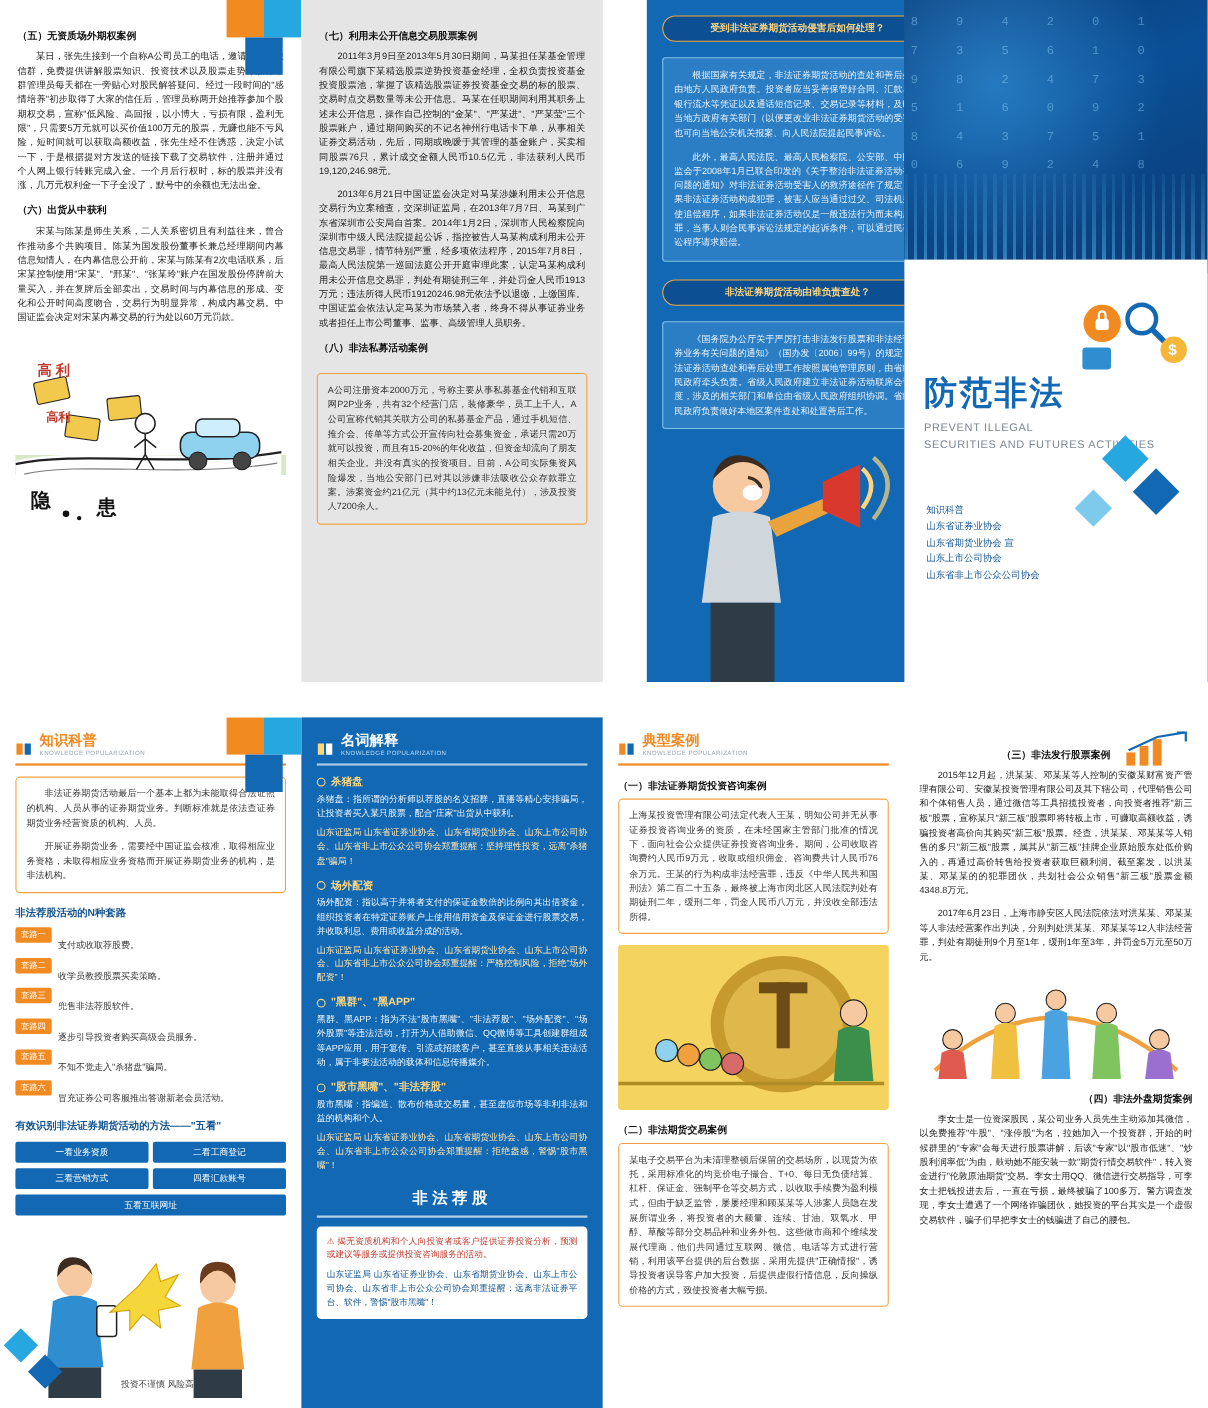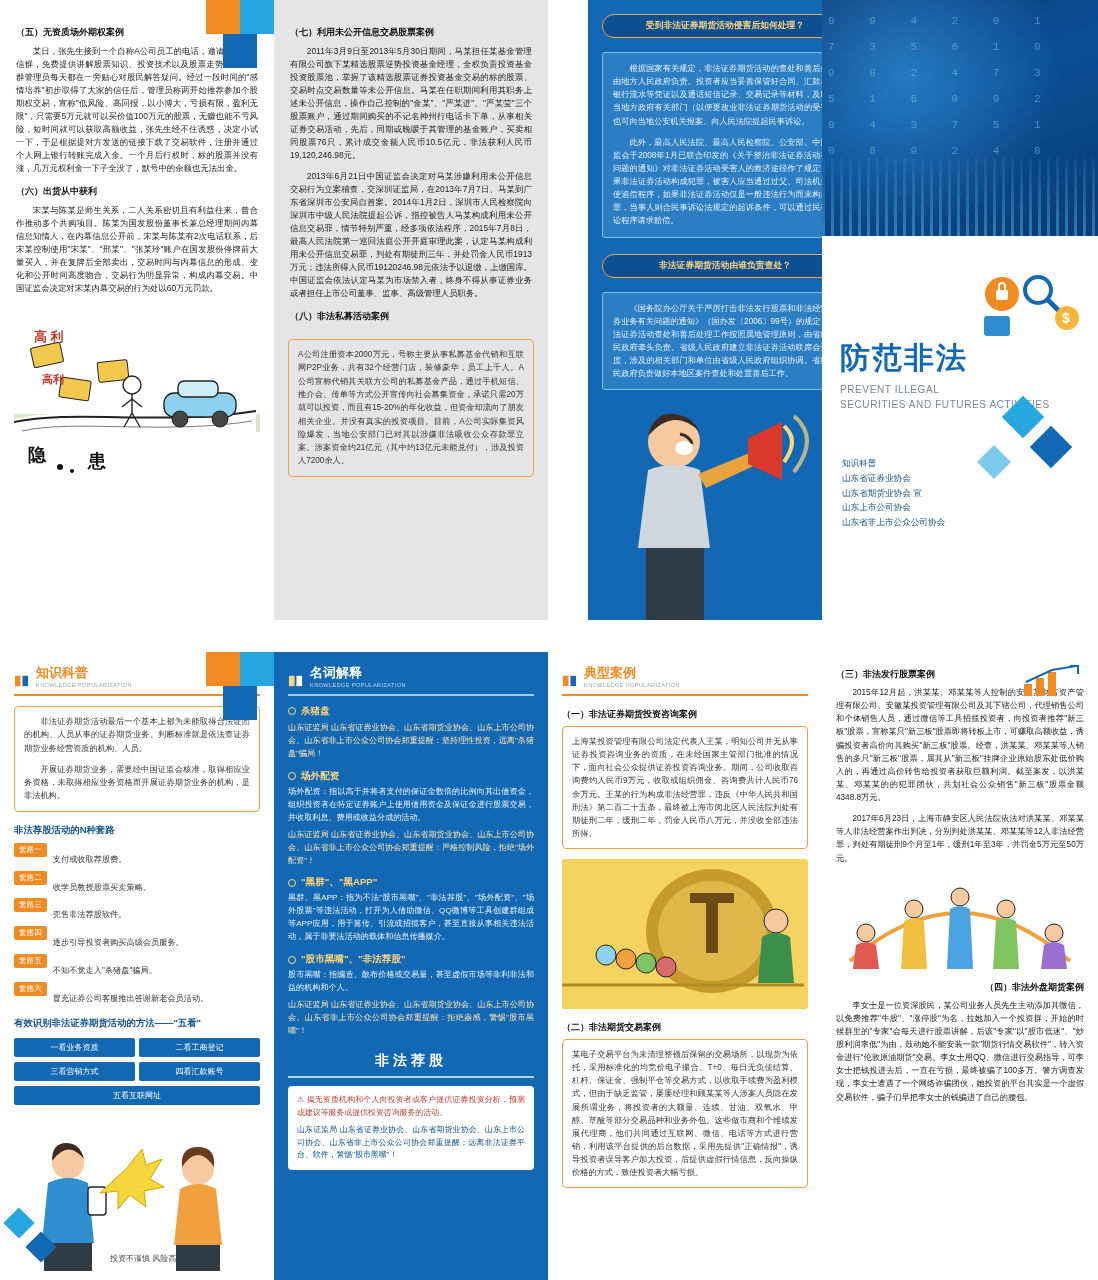--- a/index.html
+++ b/index.html
@@ -339,20 +339,21 @@
         </span>
         <span>
           <div class="tt">名词解释</div>
           <div class="en">KNOWLEDGE POPULARIZATION</div>
         </span>
       </div>
       <div class="rule blue"></div>
 
       <div class="gl-item">
         <div class="t">杀猪盘</div>
+        <div class="d">杀猪盘：指所谓的分析师以荐股的名义招群，直播等精心安排骗局，让投资者买入某只股票，配合"庄家"出货从中获利。</div>
         <div class="warn">山东证监局 山东省证券业协会、山东省期货业协会、山东上市公司协会、山东省非上市公众公司协会郑重提醒：坚持理性投资，远离"杀猪盘"骗局！</div>
       </div>
       <div class="gl-item">
         <div class="t">场外配资</div>
         <div class="d">场外配资：指以高于并将者支付的保证金数倍的比例向其出借资金，组织投资者在特定证券账户上使用借用资金及保证金进行股票交易，并收取利息、费用或收益分成的活动。</div>
         <div class="warn">山东证监局 山东省证券业协会、山东省期货业协会、山东上市公司协会、山东省非上市公众公司协会郑重提醒：严格控制风险，拒绝"场外配资"！</div>
       </div>
       <div class="gl-item">
         <div class="t">"黑群"、"黑APP"</div>
         <div class="d">黑群、黑APP：指为不法"股市黑嘴"、"非法荐股"、"场外配资"、"场外股票"等违法活动，打开为人借助微信、QQ微博等工具创建群组成等APP应用，用于篡传、引流或招揽客户，甚至直接从事相关违法活动，属于非要法活动的载体和信息传播媒介。</div>
@@ -412,21 +413,21 @@
           <path d="M0 126 L242 126" stroke="#b08c25" stroke-width="3"></path>
         </svg>
       </div>
 
       <div class="case-h">（二）非法期货交易案例</div>
       <div class="case-card">某电子交易平台为未清理整顿后保留的交易场所，以现货为依托，采用标准化的均竞价电子撮合、T+0、每日无负债结算、杠杆、保证金、强制平仓等交易方式，以收取手续费为盈利模式，但由于缺乏监管，屡屡经理和顾某某等人涉案人员隐在发展所谓业务，将投资者的大额量、连续、甘油、双氧水、甲醇、草酸等部分交易品种和业务外包。这些做市商和个维续发展代理商，他们共同通过互联网、微信、电话等方式进行营销，利用该平台提供的后台数据，采用先提供"正确情报"，诱导投资者误导客户加大投资，后提供虚假行情信息，反向操纵价格的方式，致使投资者大幅亏损。</div>
     </div>
 
     <div class="panel b4">
       <div style="height:16px;"></div>
-      <div class="case-h" style="margin-top:0;">（三）非法发行股票案例</div>
+      <div class="case-h" style="margin-top:12px;text-align:center;">（三）非法发行股票案例</div>
       <div style="position:absolute;right:16px;top:12px;width:60px;height:34px;">
         <svg viewBox="0 0 60 34" width="60" height="34">
             <rect x="2" y="20" width="8" height="12" fill="#f18a21"></rect>
             <rect x="14" y="14" width="8" height="18" fill="#f18a21"></rect>
             <rect x="26" y="8" width="8" height="24" fill="#f18a21"></rect>
             <path d="M4 18 L30 6 L54 2" stroke="#1268b3" stroke-width="2" fill="none"></path>
             <path d="M48 2 l8 0 l0 8" stroke="#1268b3" stroke-width="2" fill="none"></path>
           </svg>
       </div>
       <div class="case-b">2015年12月起，洪某某、邓某某等人控制的安徽某财富资产管理有限公司、安徽某投资管理有限公司及其下辖公司，代理销售公司和个体销售人员，通过微信等工具招揽投资者，向投资者推荐"新三板"股票，宣称某只"新三板"股票即将转板上市，可赚取高额收益，诱骗投资者高价向其购买"新三板"股票。经查，洪某某、邓某某等人销售的多只"新三板"股票，属其从"新三板"挂牌企业原始股东处低价购入的，再通过高价转售给投资者获取巨额利润。截至案发，以洪某某、邓某某的的犯罪团伙，共划社会公众销售"新三板"股票金额4348.8万元。</div>

